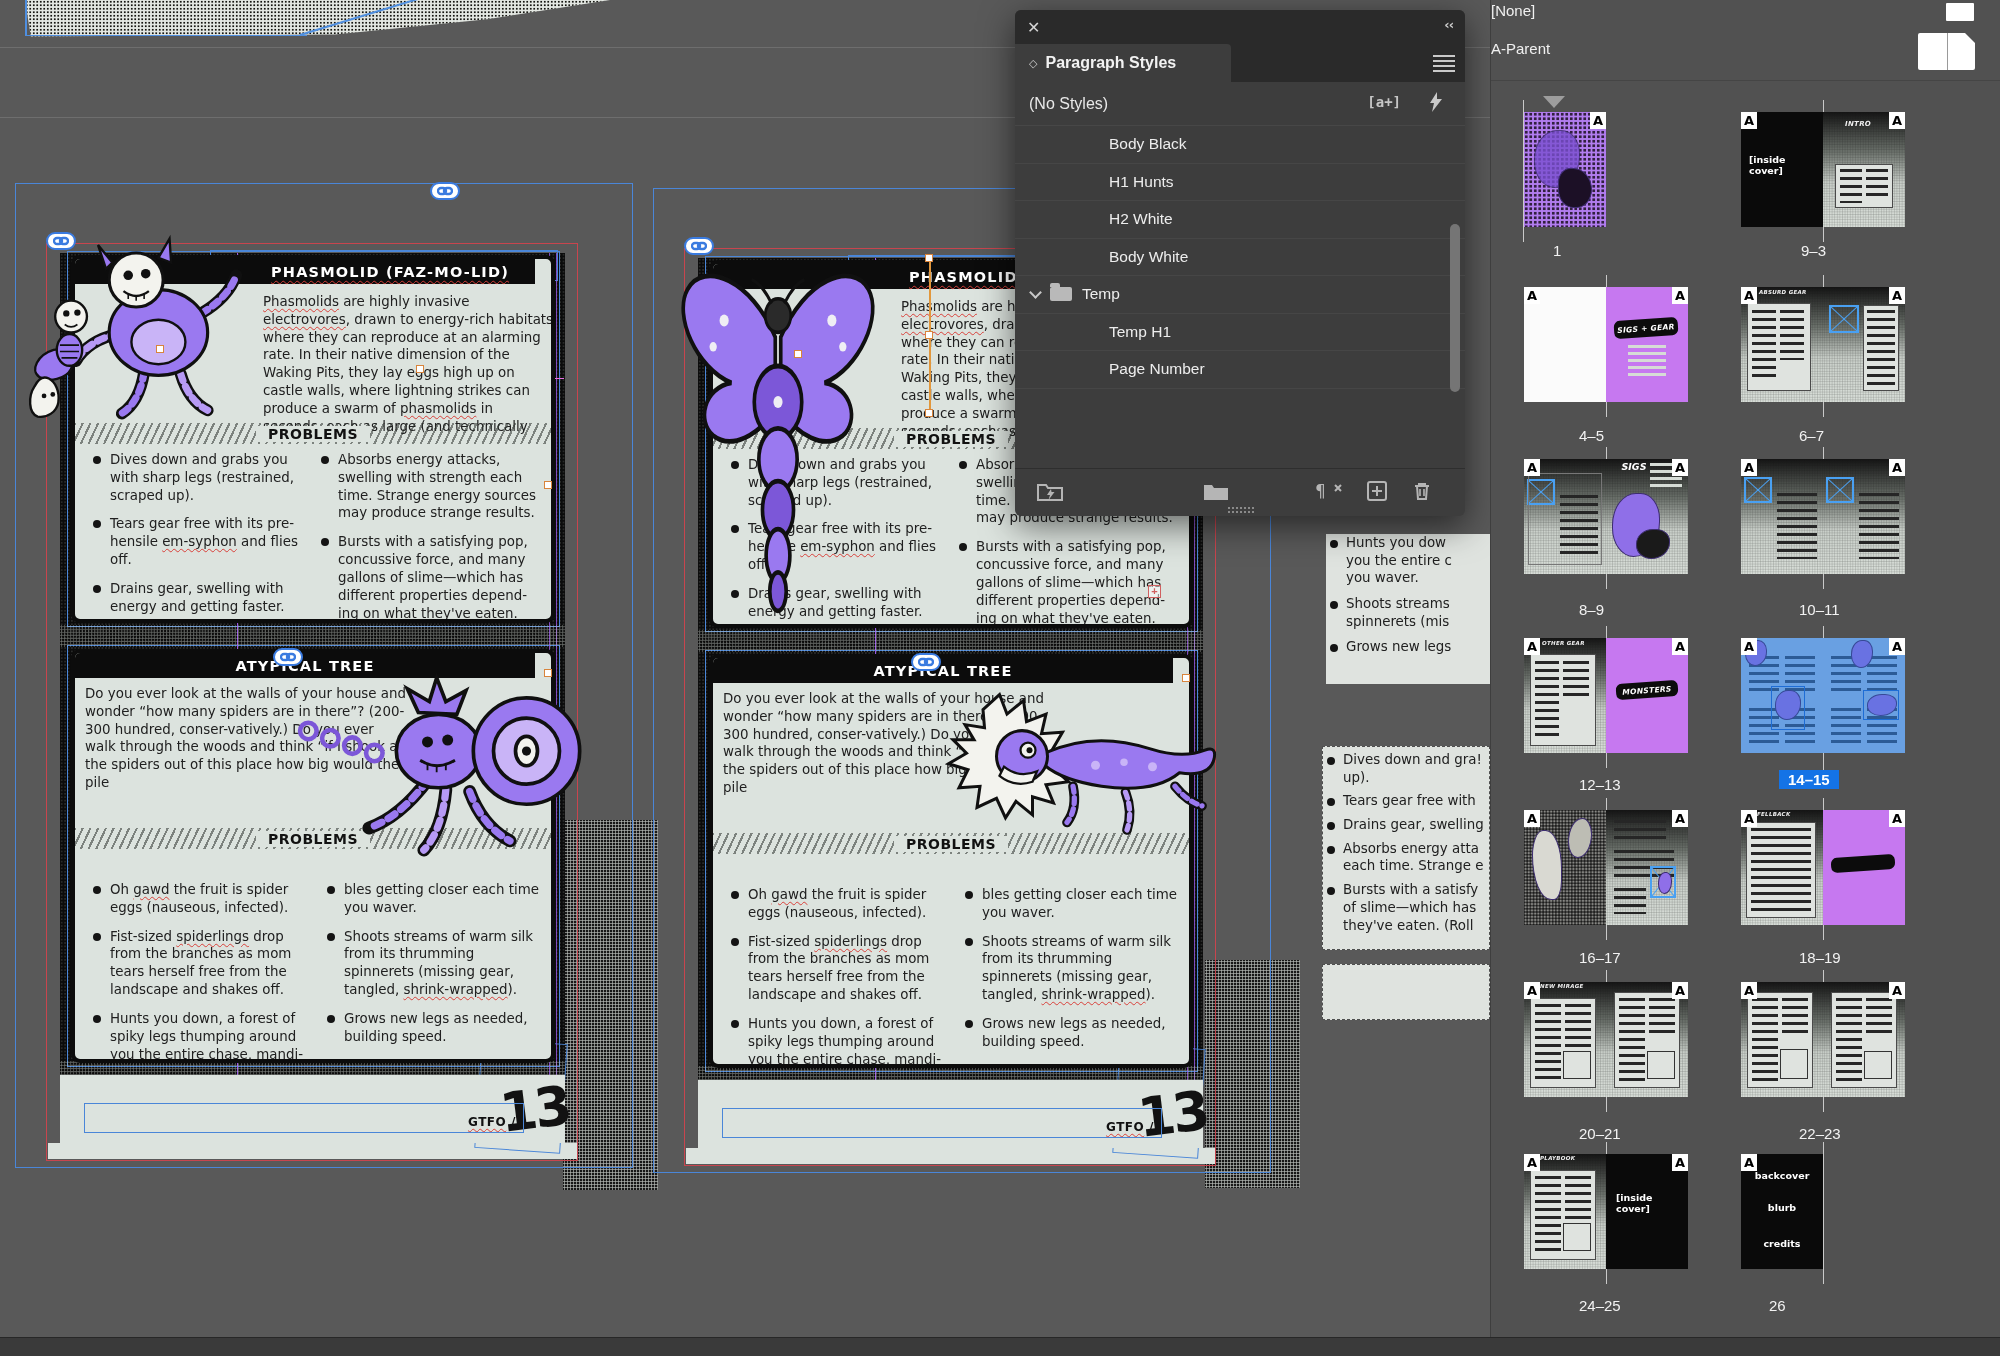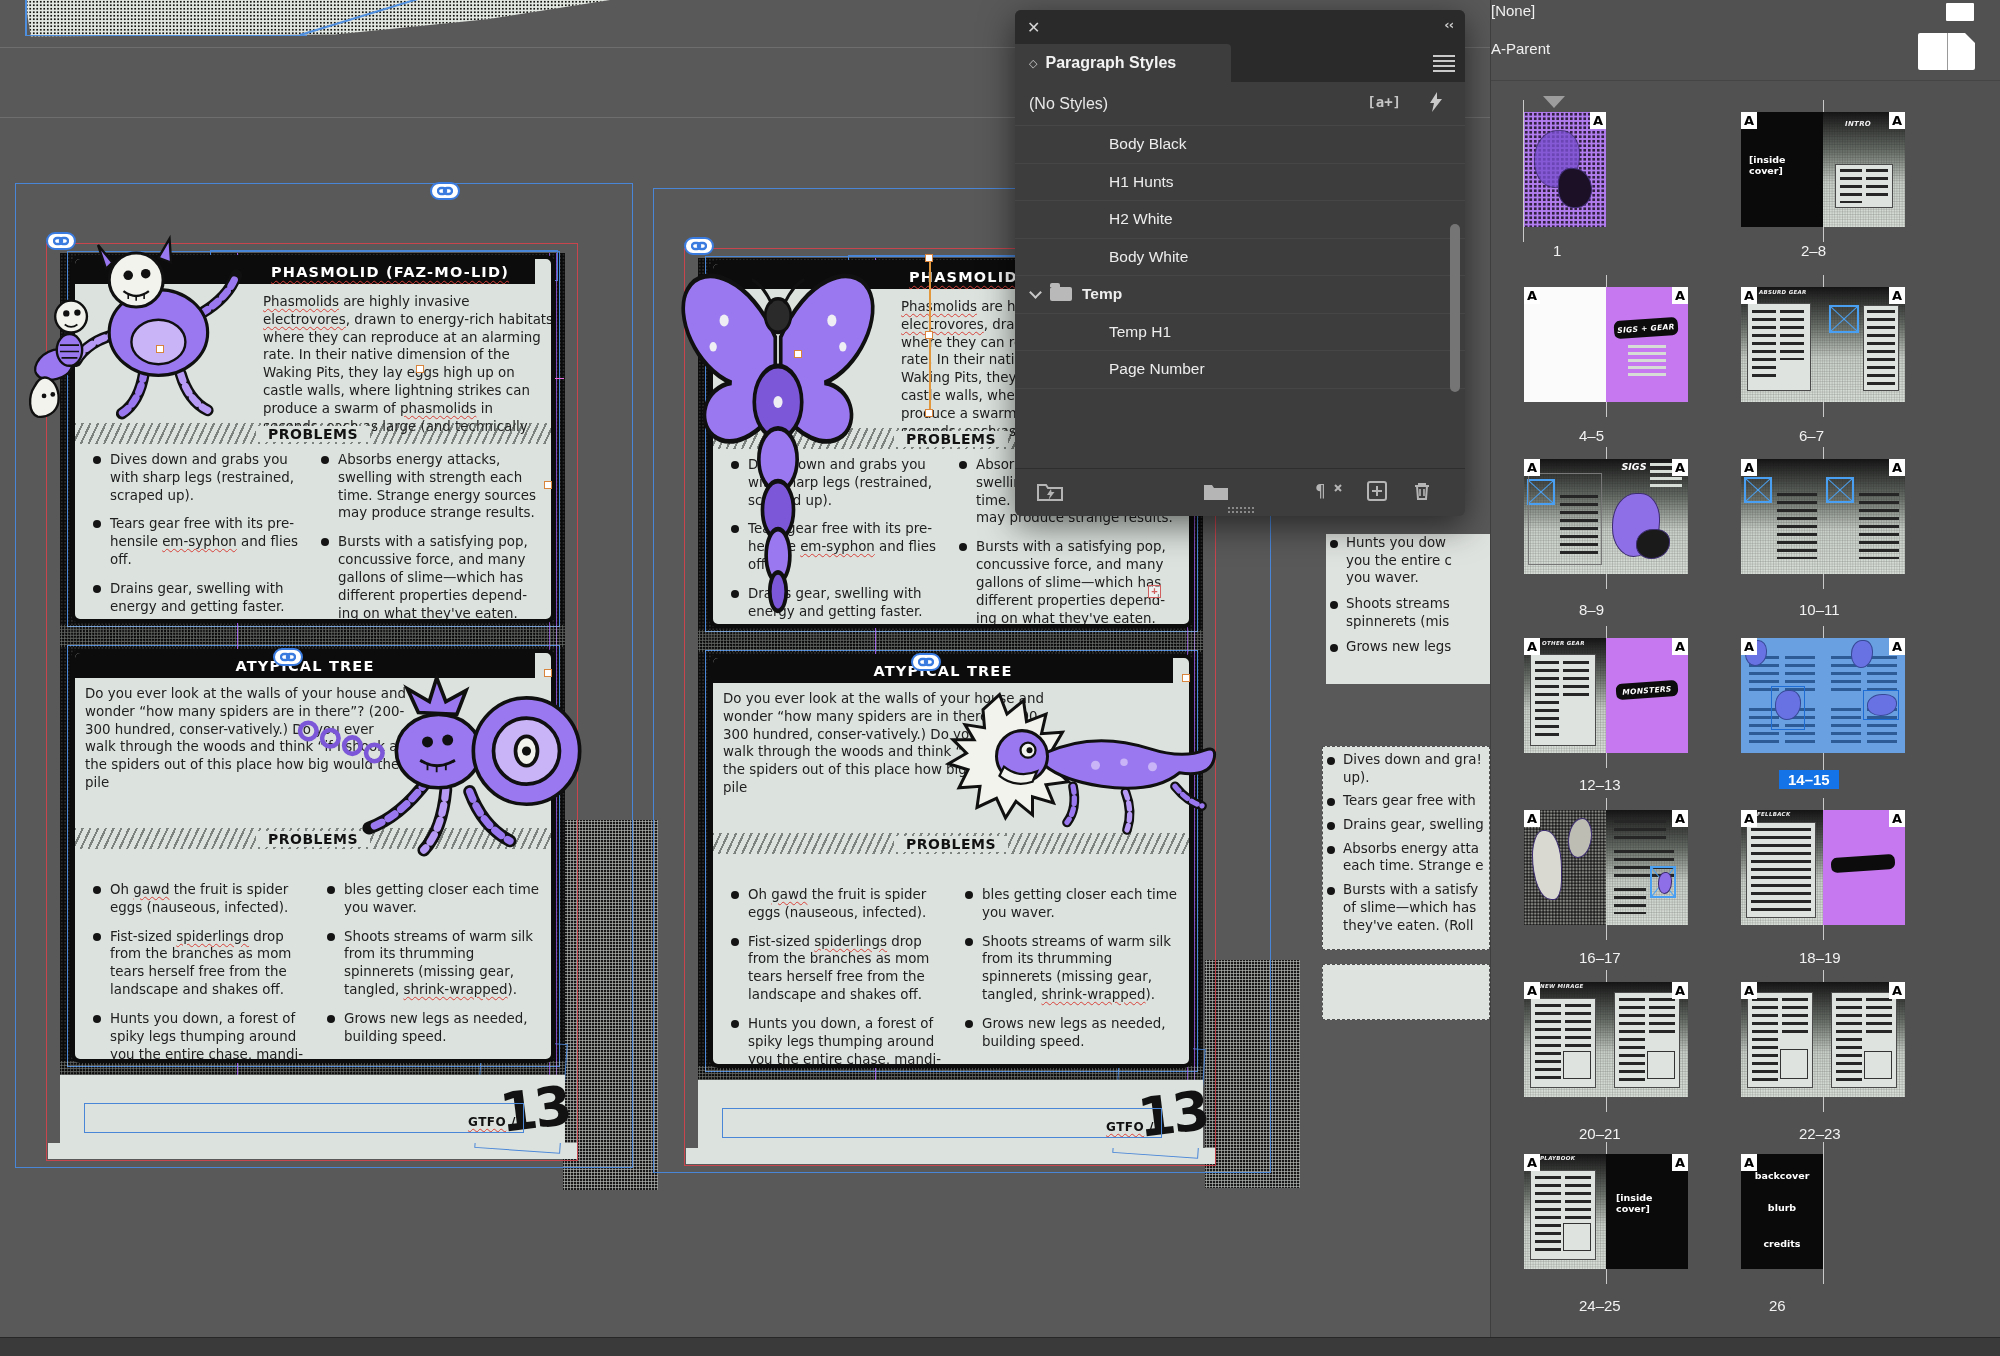--- a/index.html
+++ b/index.html
@@ -585,21 +585,21 @@
         </div>
       <div class="srow">
           <span class="lbl">H2 White</span>
         </div>
       <div class="srow">
           <span class="lbl">Body White</span>
         </div>
       <div class="srow grp">
           <span class="chev"></span>
           <span class="foldico"></span>
-          <span class="lbl" style="font-weight:700">Temp</span>
+          <span class="lbl" style="font-weight:400">Temp</span>
         </div>
       <div class="srow">
           <span class="lbl">Temp H1</span>
         </div>
       <div class="srow">
           <span class="lbl">Page Number</span>
         </div>
     </div>
     <div class="scrollbar"></div>
     <div class="pbottom">
@@ -655,21 +655,21 @@
         </div>
         <div class="pg gpage">
             <span class="Ab r">A</span>
           <div class="scrib" style="left:22px;top:8px">INTRO</div>
           <div class="lightbox" style="left:12px;top:52px;width:58px;height:44px">
               <div class="tlines" style="left:4px;top:4px;width:22px;height:34px"></div>
               <div class="tlines" style="left:30px;top:4px;width:22px;height:28px"></div>
             </div>
         </div>
       </div>
-      <div class="plabel" style="left:310px;top:242px">2–8</div>
+      <div class="plabel" style="left:310px;top:242px">9–3</div>
     </div>
 
     <div class="cell">
       <div class="spine" style="left:115px;top:275px;height:142px"></div>
       <div class="thumb" style="left:33px;top:287px">
         <div class="pg white">
             <span class="Ab l">A</span>
           </div>
         <div class="pg purple">
             <span class="Ab r">A</span>

